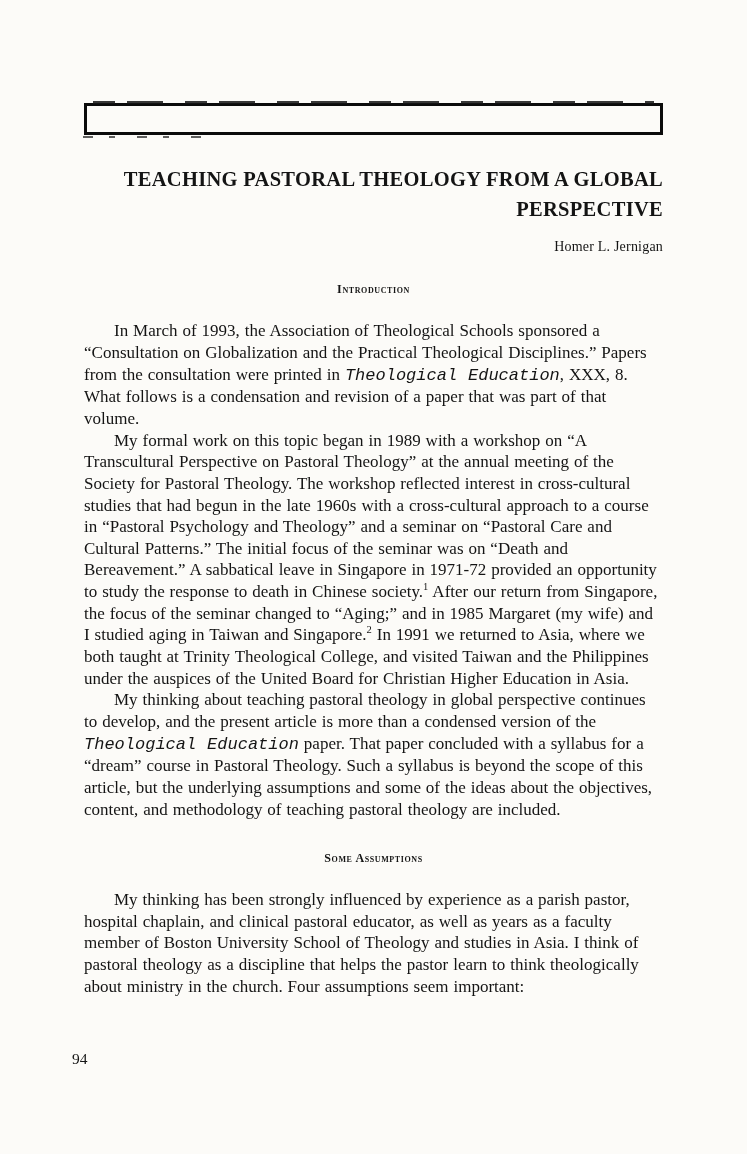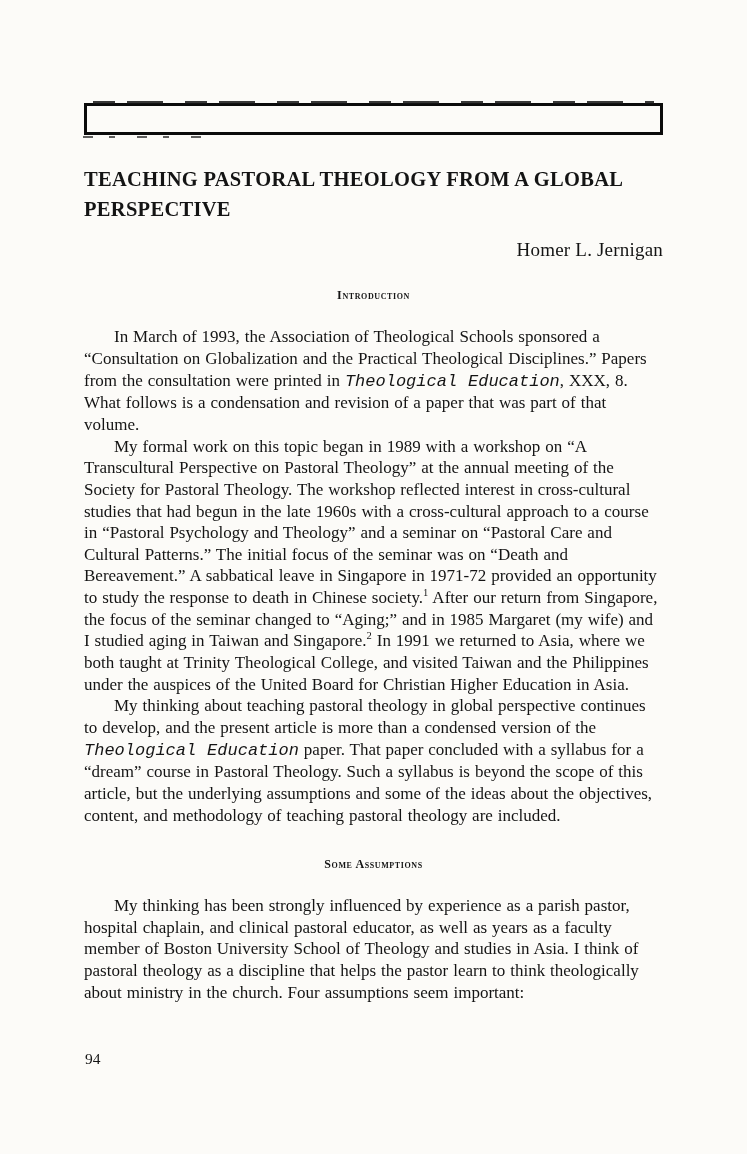--- a/index.html
+++ b/index.html
@@ -37,31 +37,31 @@
     position: absolute;
     bottom: -6px; left: -4px;
     width: 120px; height: 2px;
     background: repeating-linear-gradient(90deg,
       #1a1a1a 0 10px, transparent 10px 26px, #1a1a1a 26px 32px, transparent 32px 54px);
     opacity: 0.7;
   }
 
   .title {
     margin: 30px 0 0 0;
-    text-align: left;
+    text-align: right;
     font-size: 20.5px;
     line-height: 1.45;
     font-weight: bold;
     letter-spacing: 0.3px;
   }
 
   .author {
     margin-top: 15px;
     text-align: right;
-    font-size: 19px;
+    font-size: 14px;
     letter-spacing: 0.2px;
   }
 
   .sec-heading {
     margin: 27px 0 23px 0;
     text-align: center;
     font-size: 12px;
     font-weight: 600;
     font-variant: small-caps;
     letter-spacing: 0.6px;
@@ -78,21 +78,21 @@
   }
   .para i { font-style: italic; font-family: Liberation Mono, monospace; }
   .para sup {
     font-size: 0.62em;
     vertical-align: super;
     line-height: 0;
   }
 
   .page-number {
     position: absolute;
-    left: 85px;
+    left: 72px;
     top: 1050px;
     font-size: 15.5px;
   }
 </style>
 </head>
 <body>
 
 <div class="page">
 
   <div class="header-box">

